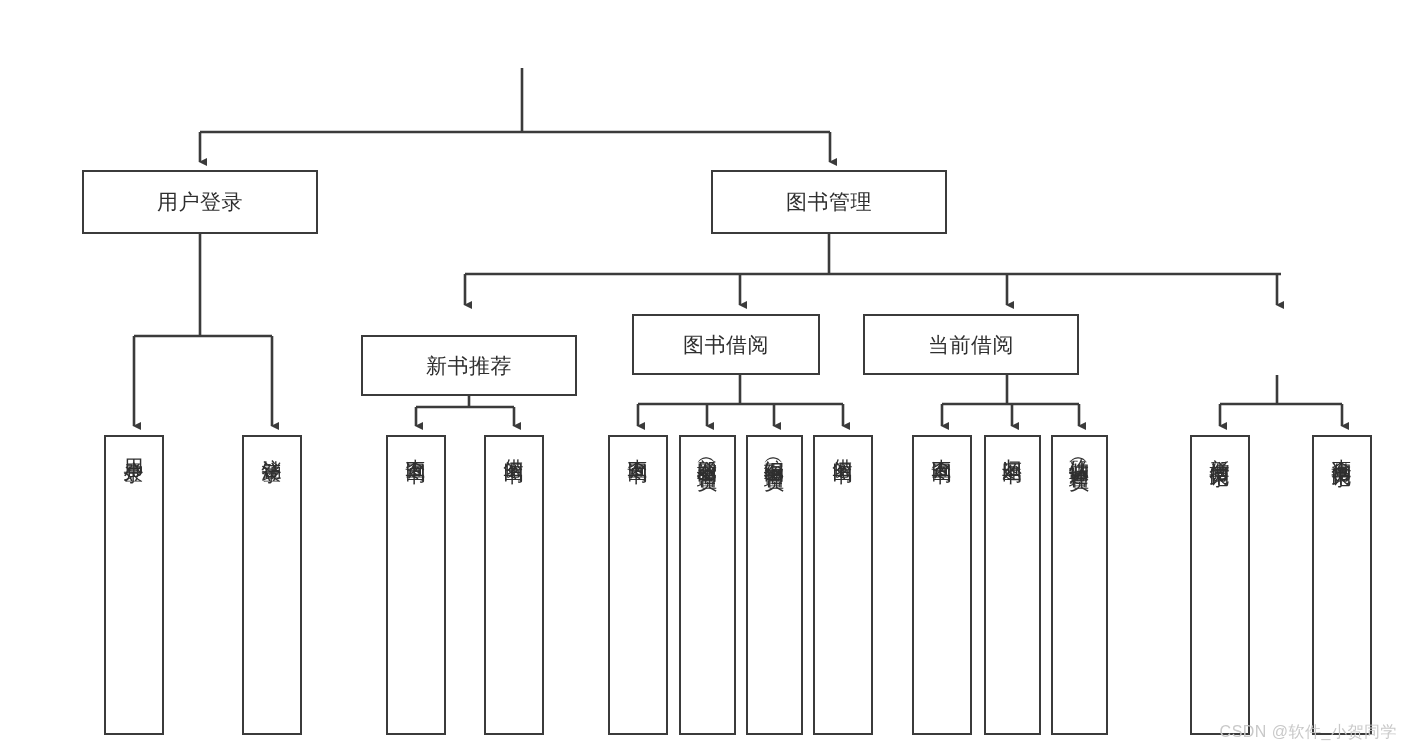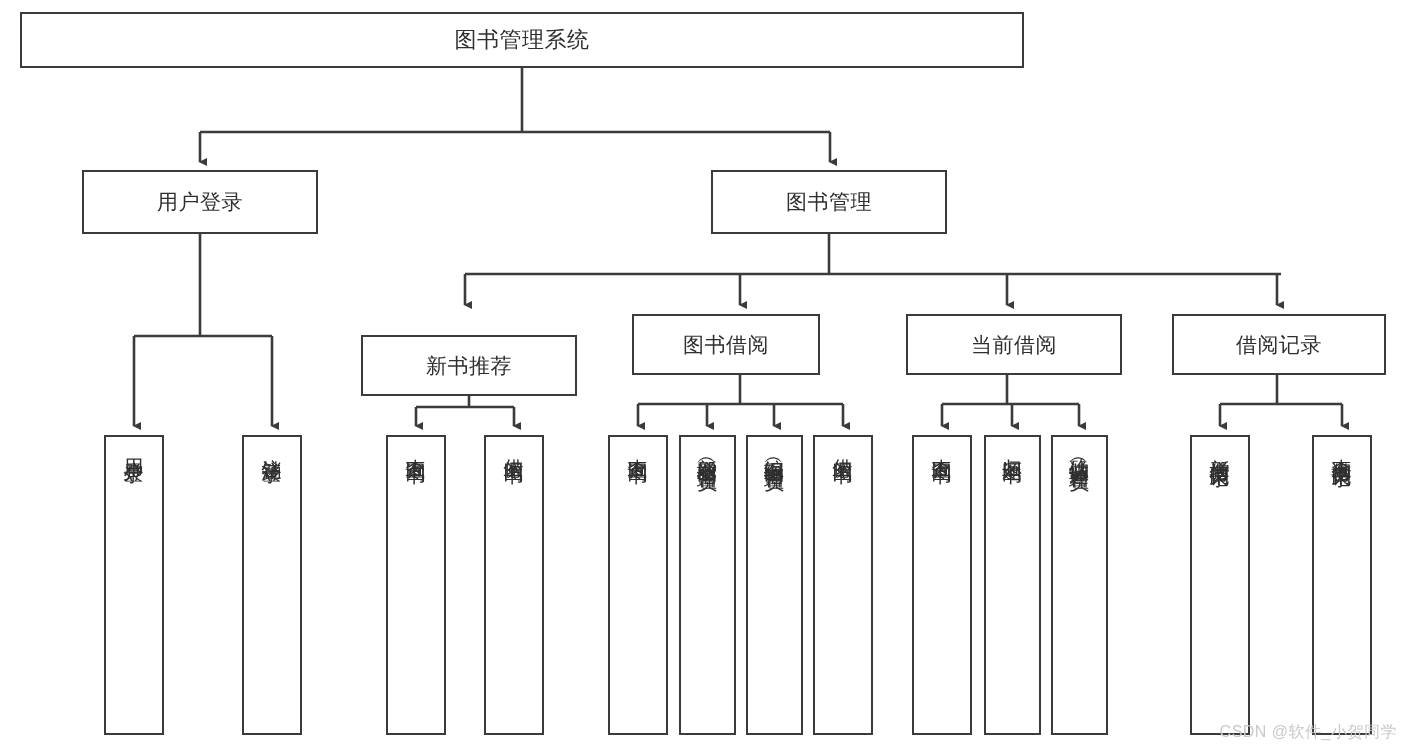--- a/index.html
+++ b/index.html
@@ -125,42 +125,36 @@
       <path d="M1012,404 L1012,426" marker-end="url(#arrow)"></path>
       <path d="M1079,404 L1079,426" marker-end="url(#arrow)"></path>
 
       <path d="M1277,375 L1277,404"></path>
       <path d="M1220,404 L1342,404"></path>
       <path d="M1220,404 L1220,426" marker-end="url(#arrow)"></path>
       <path d="M1342,404 L1342,426" marker-end="url(#arrow)"></path>
     </g>
   </svg>
 
-  <div class="node horiz root" style="left:20px; top:12px; width:1004px; height:56px;">
-    <span class="node-label">图书管理系统</span>
-  </div>
 
   <div class="node horiz" style="left:82px; top:170px; width:236px; height:64px;">
     <span class="node-label">用户登录</span>
   </div>
   <div class="node horiz" style="left:711px; top:170px; width:236px; height:64px;">
     <span class="node-label">图书管理</span>
   </div>
 
   <div class="node horiz" style="left:361px; top:314px; width:216px; height:61px;margin-top:21px;">
     <span class="node-label">新书推荐</span>
   </div>
   <div class="node horiz" style="left:632px; top:314px; width:188px; height:61px;">
     <span class="node-label">图书借阅</span>
   </div>
-  <div class="node horiz" style="left:906px; top:314px; width:216px; height:61px;">
+  <div class="node horiz" style="left:863px; top:314px; width:216px; height:61px;">
     <span class="node-label">当前借阅</span>
-  </div>
-  <div class="node horiz" style="left:1172px; top:314px; width:214px; height:61px;">
-    <span class="node-label">借阅记录</span>
   </div>
 
   <div class="node vert" style="left:104px; top:435px; width:60px; height:300px;">
     <span class="node-label">用户登录</span>
   </div>
   <div class="node vert" style="left:242px; top:435px; width:60px; height:300px;">
     <span class="node-label">注销登录</span>
   </div>
 
   <div class="node vert" style="left:386px; top:435px; width:60px; height:300px;">

